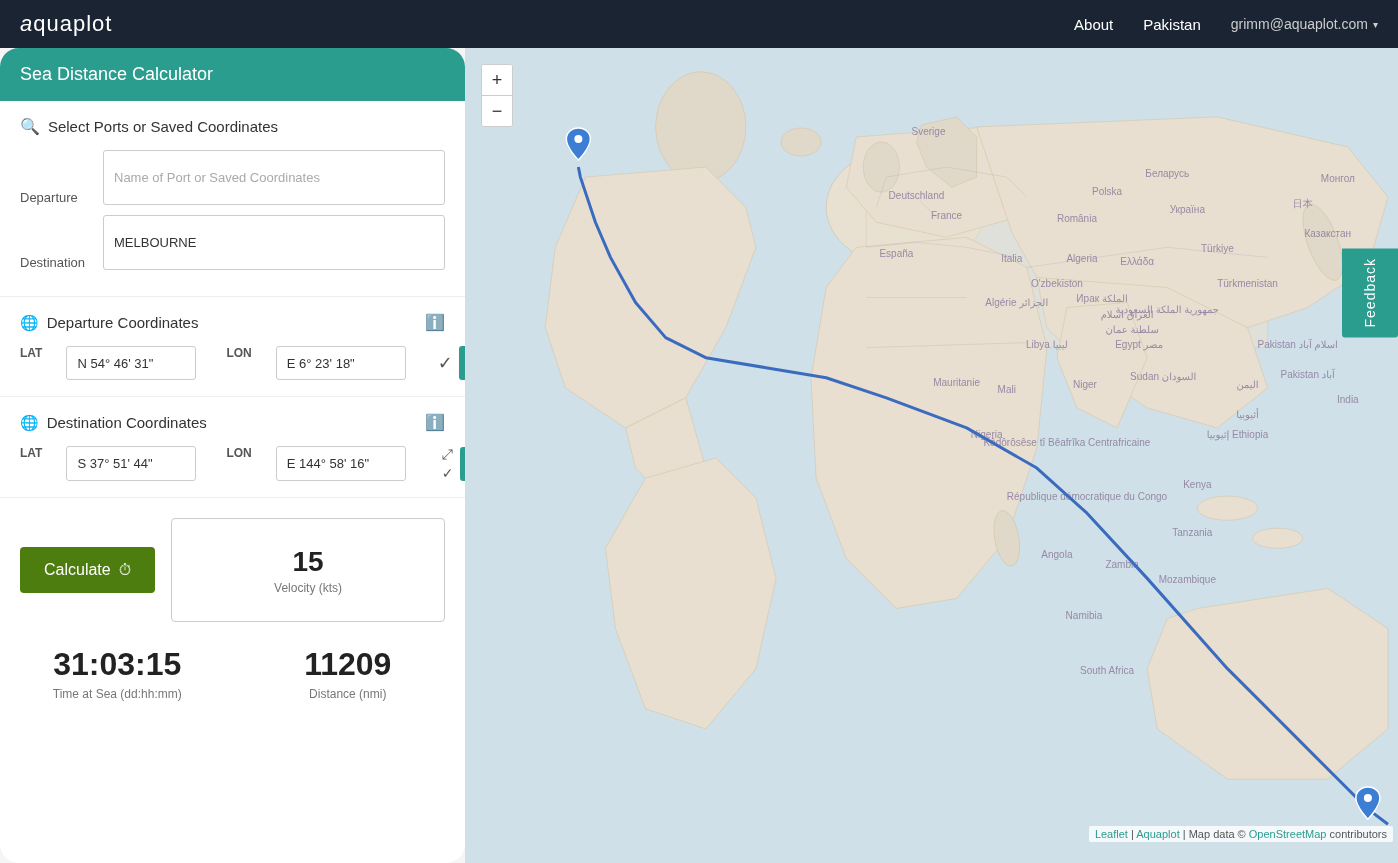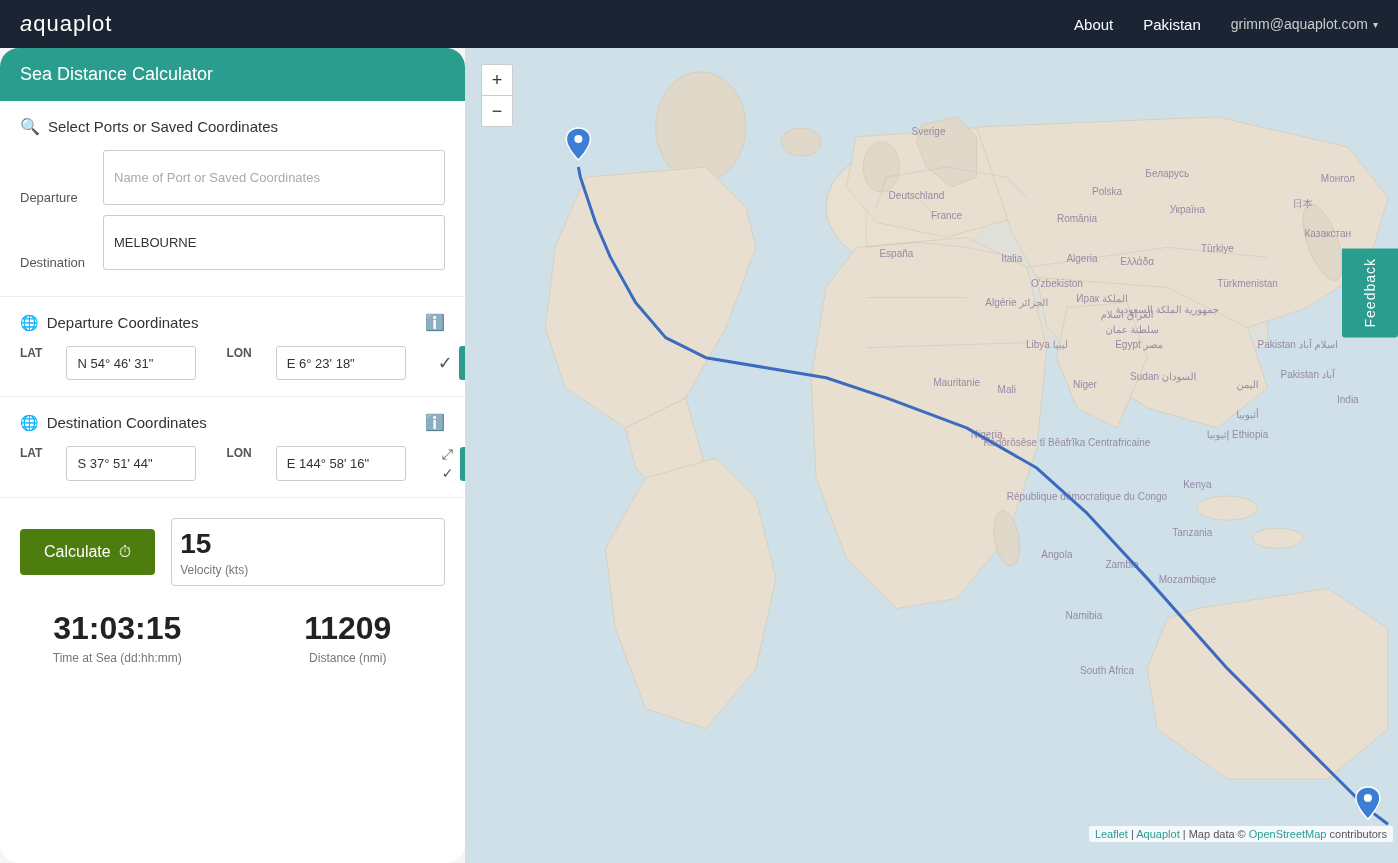--- a/index.html
+++ b/index.html
@@ -237,22 +237,22 @@
       display: flex;
       align-items: center;
       gap: 8px;
       white-space: nowrap;
     }
 
     .velocity-box {
       flex: 1;
       border: 1px solid #ccc;
       border-radius: 4px;
-      padding: 8px;
-      text-align: left;
+      padding: 26px;
+      text-align: center;
     }
 
     .velocity-value {
       font-size: 28px;
       font-weight: bold;
       color: #222;
       line-height: 1.2;
     }
 
     .velocity-label {

